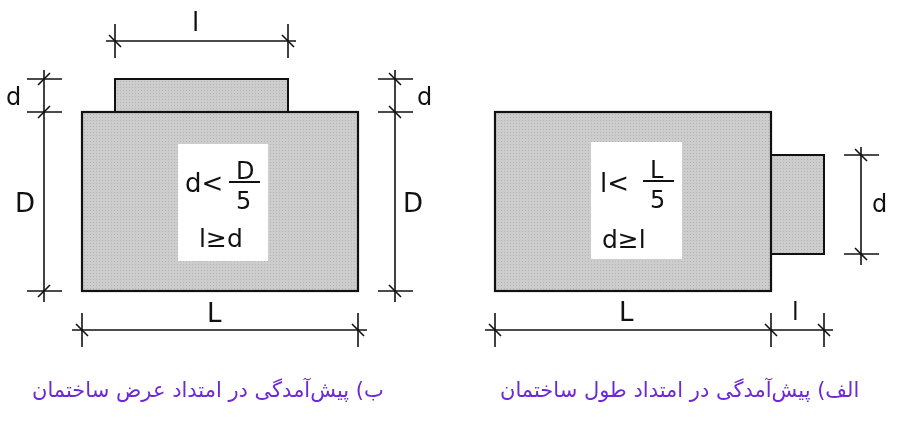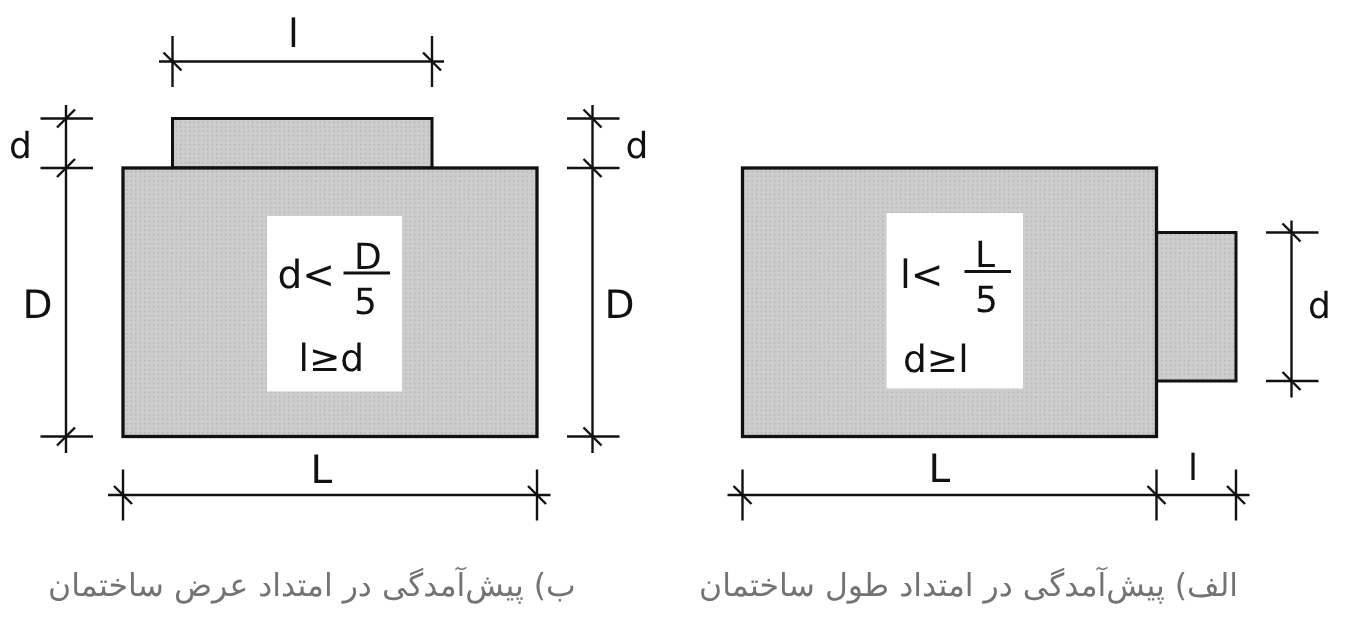--- a/index.html
+++ b/index.html
@@ -1,19 +1,19 @@
 <!DOCTYPE html>
 <html><head>
 <meta charset="utf-8">
 <style>
   html, body { margin: 0; padding: 0; background: #ffffff; }
   body { width: 900px; height: 425px; position: relative; overflow: hidden; font-family: "Liberation Sans", "DejaVu Sans", sans-serif; }
   svg { position: absolute; left: 0; top: 0; }
   .lbl { font-family: "DejaVu Sans", "Liberation Sans", sans-serif; fill: #111; }
-  .caption { position: absolute; top: 378px; font-family: "DejaVu Sans", sans-serif; font-size: 21px; color: #737373; direction: rtl; white-space: nowrap; }
+  .caption { position: absolute; top: 378px; font-family: "DejaVu Sans", sans-serif; font-size: 21px; color: #6d28d9; direction: rtl; white-space: nowrap; }
 </style>
 </head>
 <body>
 
 <svg width="900" height="425" viewBox="0 0 900 425">
   <defs>
     <pattern id="hatch" patternUnits="userSpaceOnUse" width="3" height="3">
       <rect width="3" height="3" fill="#cdcdcd"></rect>
       <rect width="1" height="1" fill="#b4b4b4"></rect>
     </pattern>
@@ -103,13 +103,13 @@
 
     <text class="lbl" x="600" y="192" font-size="26">l&lt;</text>
     <text class="lbl" x="650" y="178" font-size="24">L</text>
     <line x1="643" y1="181" x2="674" y2="181" stroke="#111" stroke-width="2"></line>
     <text class="lbl" x="650" y="208" font-size="24">5</text>
     <text class="lbl" x="602" y="248" font-size="25">d≥l</text>
   </g>
 </svg>
 
 <div class="caption" style="left:32px;">ب) پیش‌آمدگی در امتداد عرض ساختمان</div>
-<div class="caption" style="left:466px;">الف) پیش‌آمدگی در امتداد طول ساختمان</div>
+<div class="caption" style="left:500px;">الف) پیش‌آمدگی در امتداد طول ساختمان</div>
 
 </body></html>

